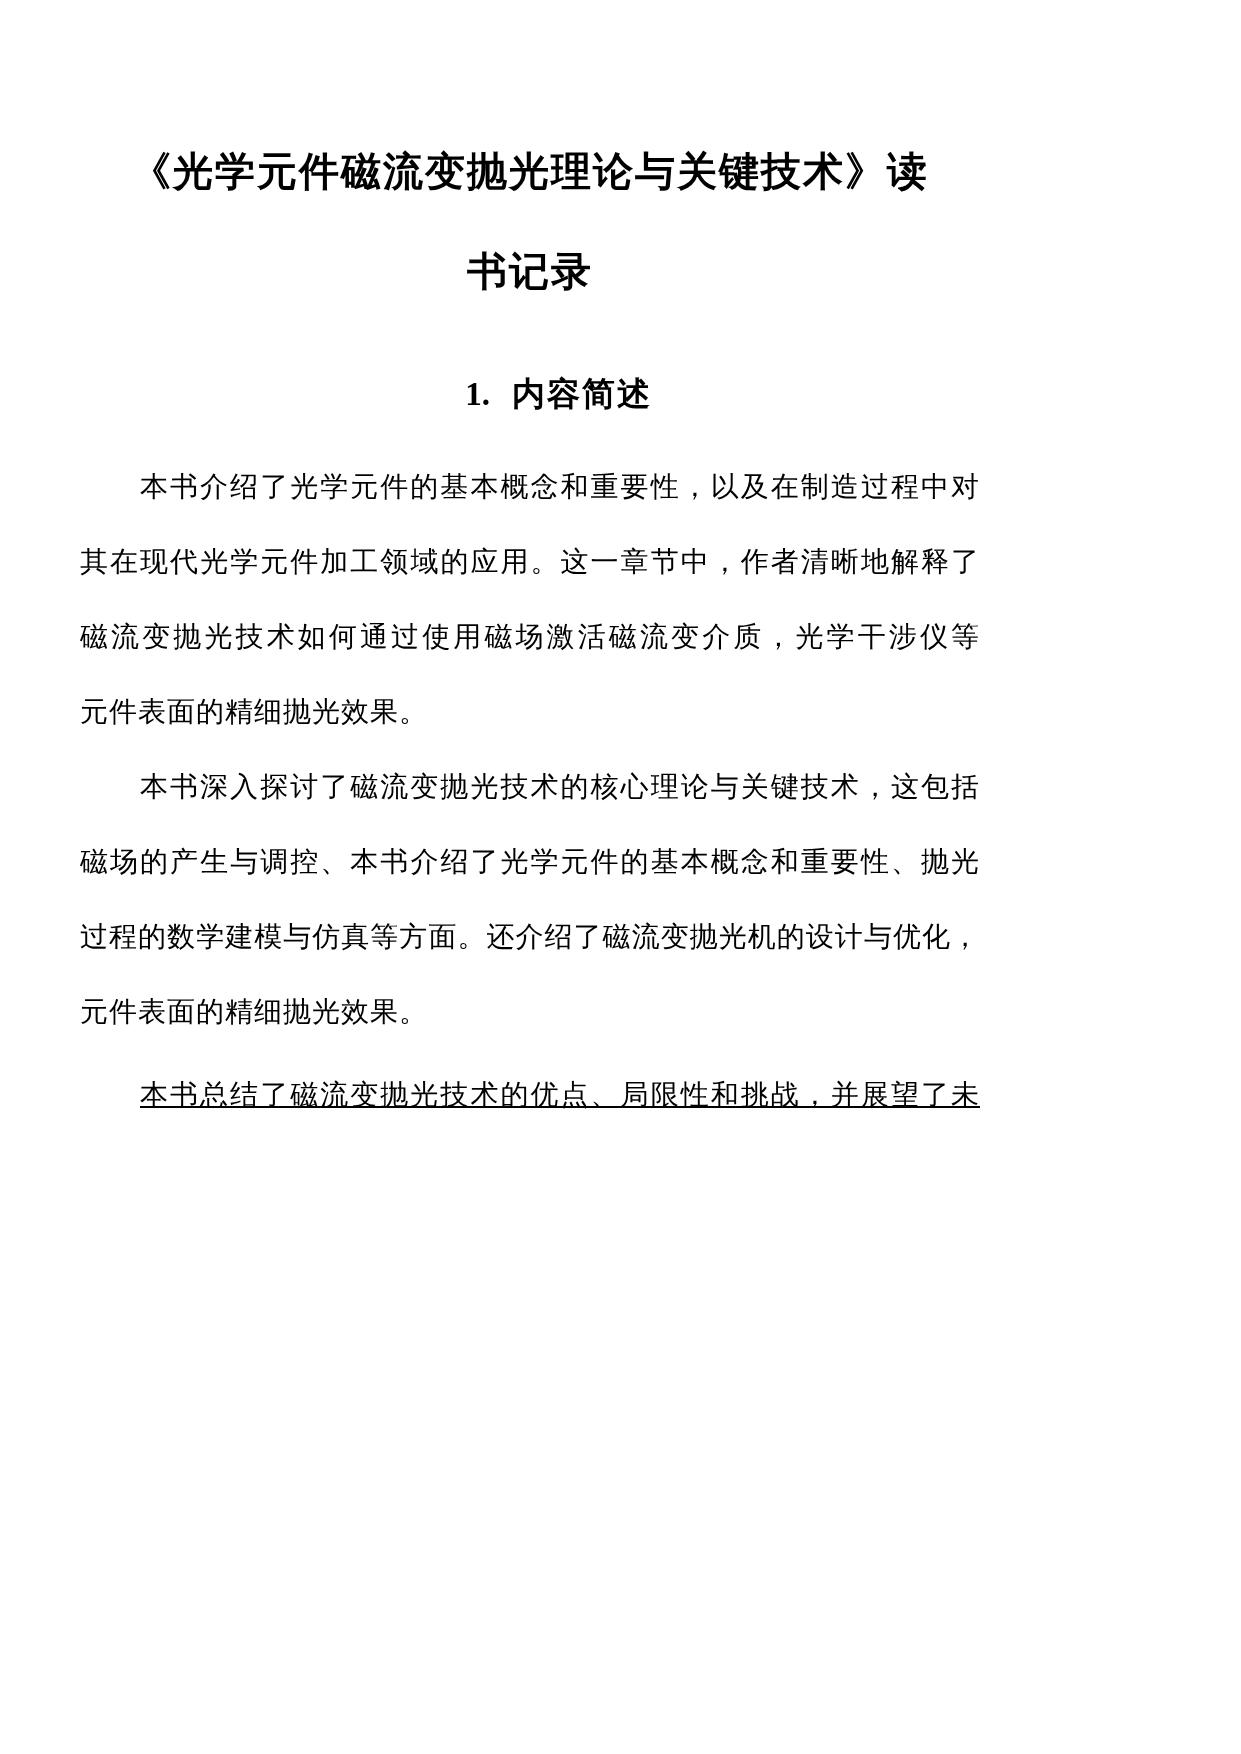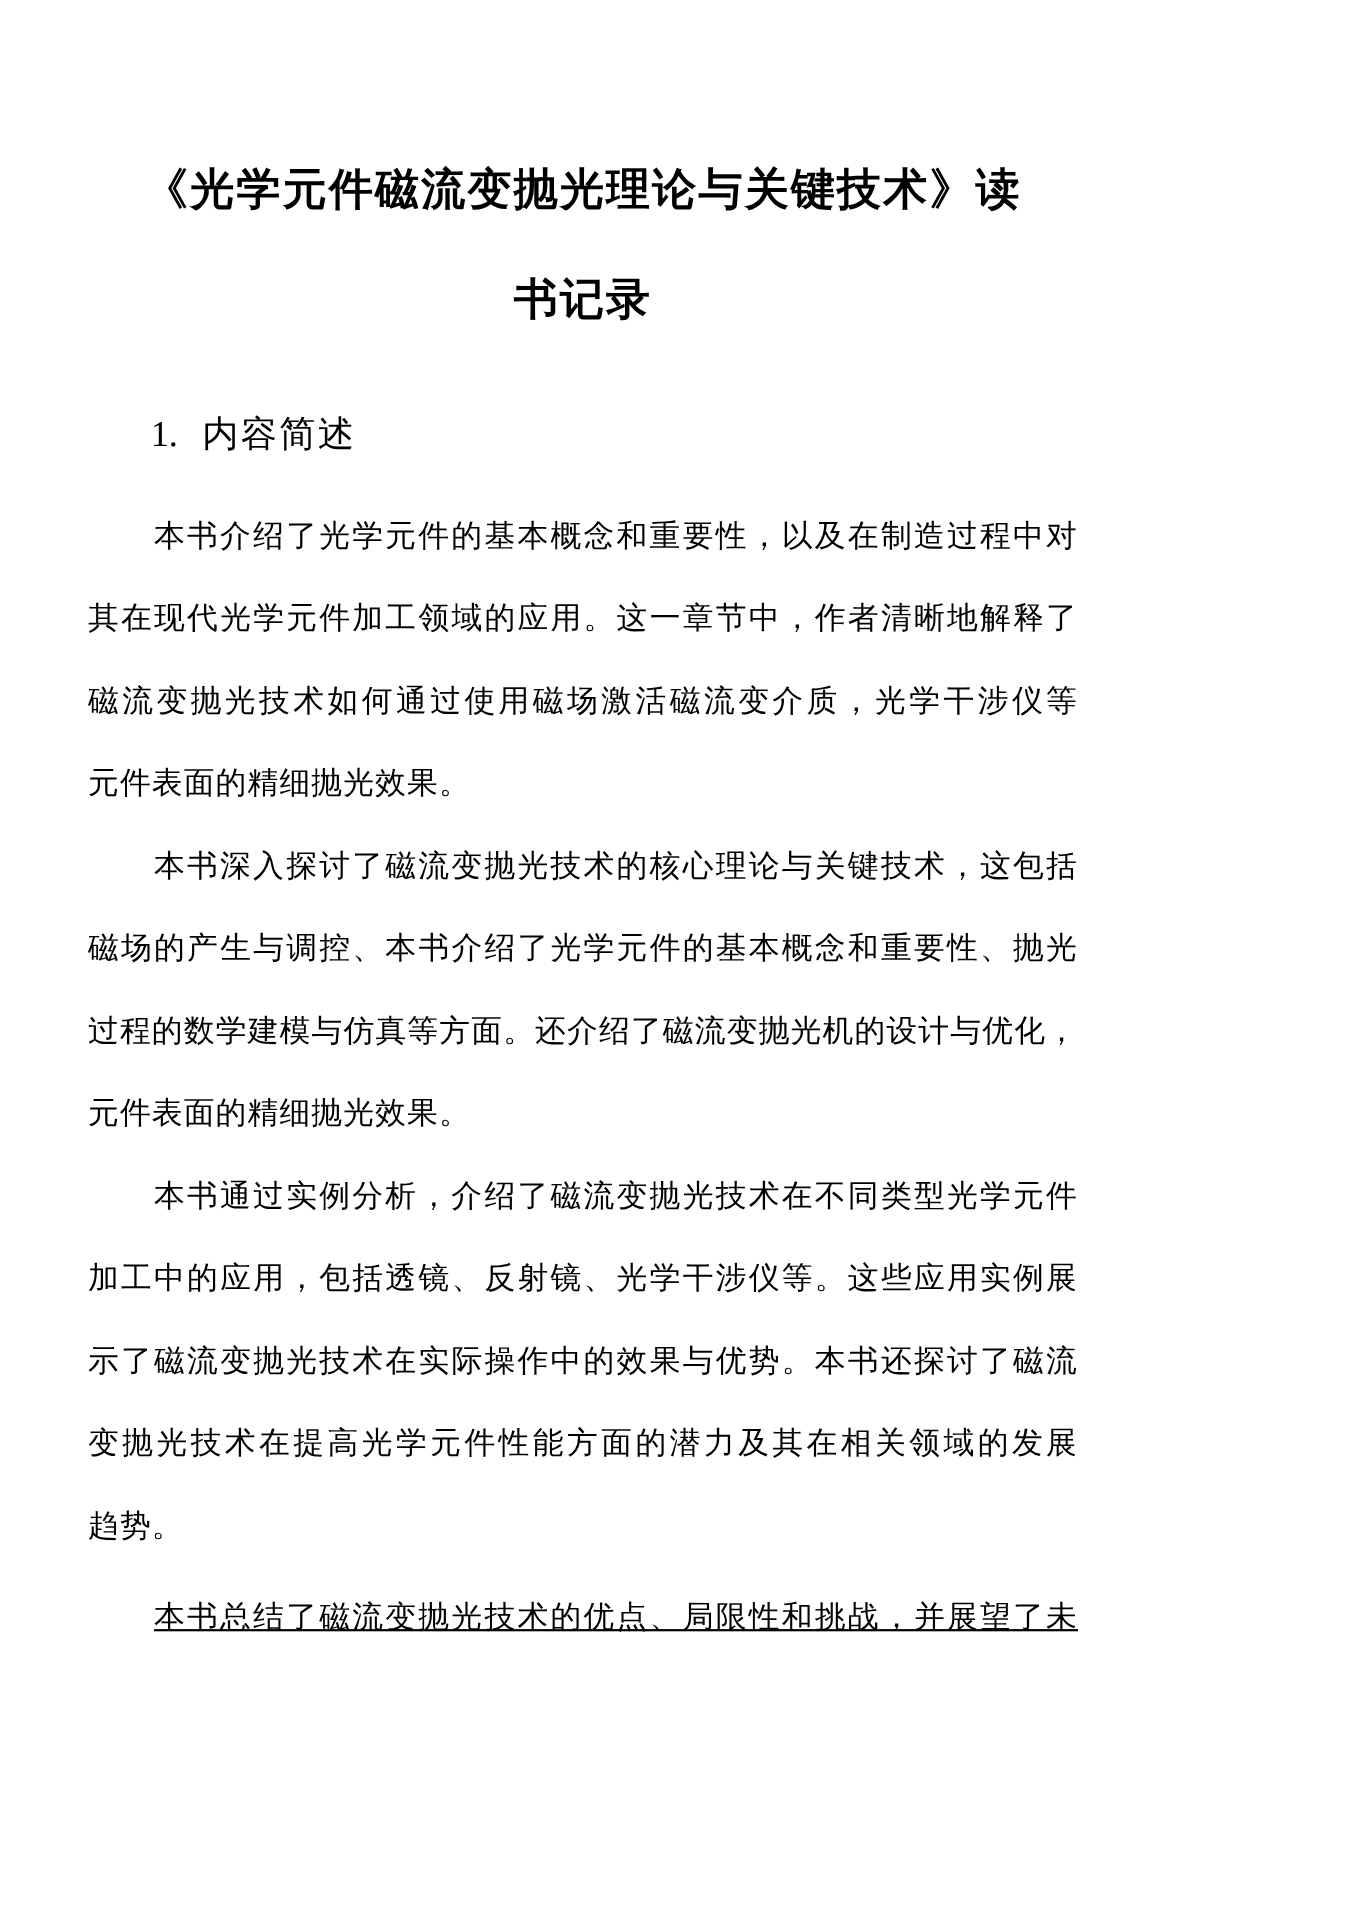--- a/index.html
+++ b/index.html
@@ -24,24 +24,25 @@
     font-weight: bold;
     text-align: center;
     letter-spacing: 2px;
   }
   .doc-title .title-line {
     line-height: 100px;
   }
   .section-heading {
     margin: 52px 0 0 57px;
     font-size: 33px;
-    font-weight: normal;
+    font-weight: bold;
     line-height: 40px;
     font-family: "Liberation Sans", "DejaVu Sans", sans-serif;
     letter-spacing: 2px;
+    text-align: center;
   }
   .section-heading .section-number {
     font-family: "Liberation Serif", "DejaVu Serif", serif;
     margin-right: 22px;
     letter-spacing: 0;
   }
   .body-text {
     margin-top: 35px;
   }
   .para {
@@ -90,27 +91,20 @@
       <div class="line para-end">元件表面的精细抛光效果。</div>
     </div>
 
     <div class="para">
       <div class="line indent">本书深入探讨了磁流变抛光技术的核心理论与关键技术，这包括</div>
       <div class="line">磁场的产生与调控、本书介绍了光学元件的基本概念和重要性、抛光</div>
       <div class="line">过程的数学建模与仿真等方面。还介绍了磁流变抛光机的设计与优化，</div>
       <div class="line para-end">元件表面的精细抛光效果。</div>
     </div>
 
-    <div class="para">
-      <div class="line indent">本书通过实例分析，介绍了磁流变抛光技术在不同类型光学元件</div>
-      <div class="line">加工中的应用，包括透镜、反射镜、光学干涉仪等。这些应用实例展</div>
-      <div class="line">示了磁流变抛光技术在实际操作中的效果与优势。本书还探讨了磁流</div>
-      <div class="line">变抛光技术在提高光学元件性能方面的潜力及其在相关领域的发展</div>
-      <div class="line para-end">趋势。</div>
-    </div>
 
     <div class="para gap-before">
       <div class="line indent">本书总结了磁流变抛光技术的优点、局限性和挑战，并展望了未</div>
     </div>
 
   </div>
 
 </div>
 
 </body></html>

